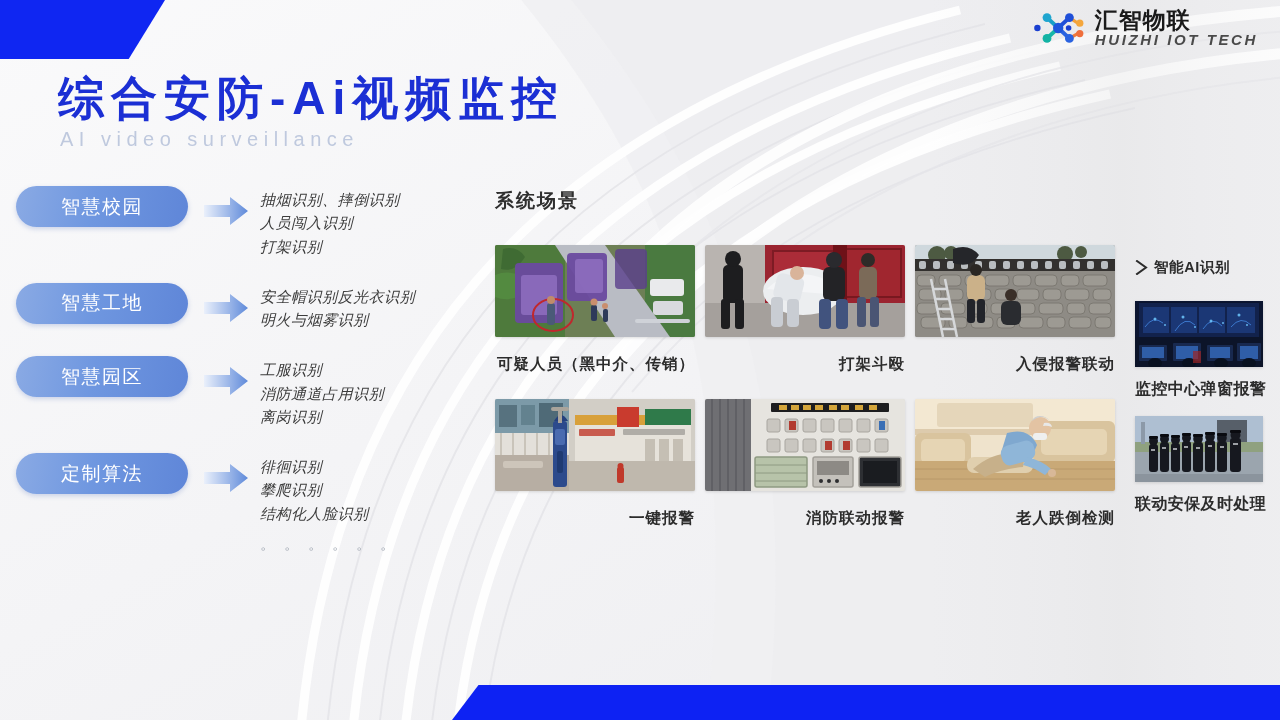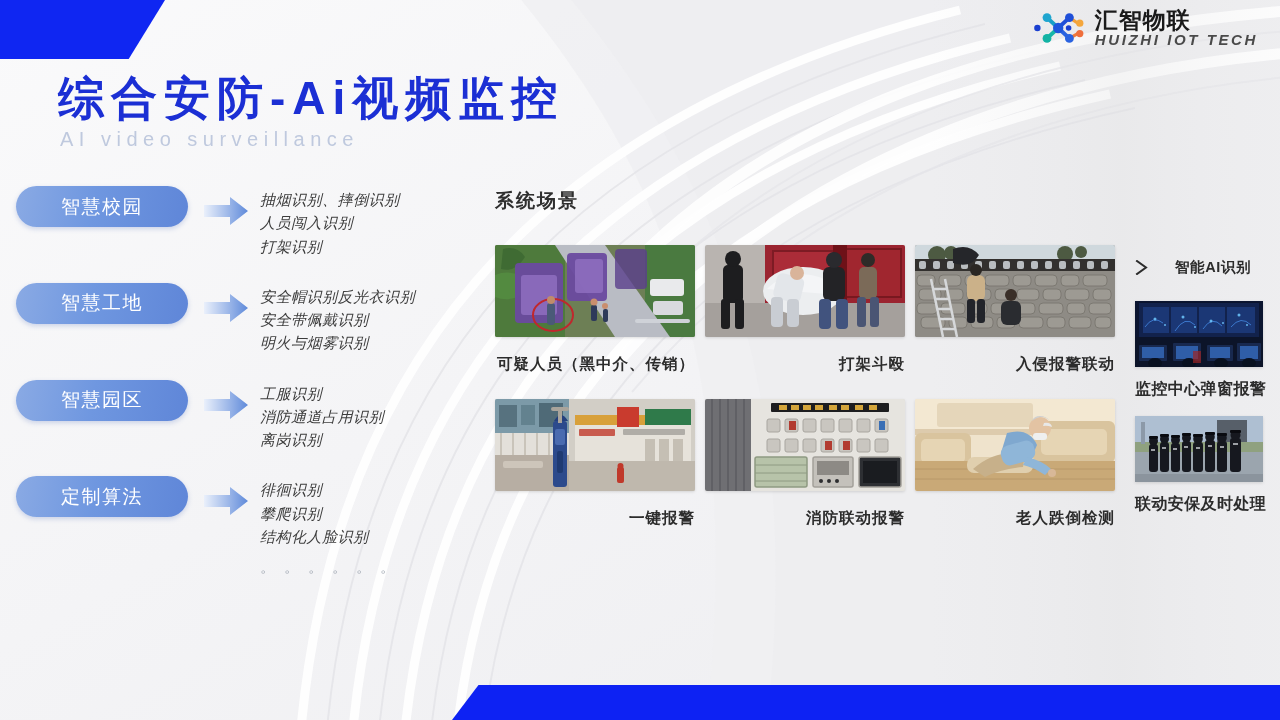--- a/index.html
+++ b/index.html
@@ -86,21 +86,21 @@
     box-shadow:0 1px 3px rgba(0,0,0,.13);
   }
   .cell .cap {
     text-align:right; font-size:15.5px; color:#2c2c2c; font-weight:bold;
     letter-spacing:1px; margin-top:17px; white-space:nowrap;
   }
   .row2 { margin-top:24px; }
 
   
   .far-col { position:absolute; left:1135px; top:258px; width:145px; z-index:4; }
-  .ai-head { display:flex; align-items:center; gap:27px; margin-bottom:24px; }
+  .ai-head { display:flex; align-items:center; gap:6px; margin-bottom:24px; }
   .chev { width:13px; height:15px; flex:0 0 auto; }
   .ai-head-label { font-size:14.5px; font-weight:bold; color:#2c2c2c; letter-spacing:.6px; white-space:nowrap; }
   .far-cell { margin-bottom:16px; }
   .far-cell .thumb { width:128px; height:66px; overflow:hidden; position:relative; box-shadow:0 1px 3px rgba(0,0,0,.13); }
   .far-cell .cap { font-size:16px; font-weight:bold; color:#2c2c2c; letter-spacing:.4px; margin-top:12px; white-space:nowrap; }
 </style>
 </head>
 <body>
 
 <svg id="bg" viewBox="0 0 1280 720" preserveAspectRatio="none">
@@ -206,21 +206,20 @@
 
   <div class="cat-row">
     <div class="pill">
       <span>智慧工地</span>
     </div>
     <svg class="arrow" viewBox="0 0 44 30">
       <path d="M0 9 L26 9 L26 1 L44 15 L26 29 L26 21 L0 21 Z" fill="url(#ag1)"></path>
     </svg>
     <div class="feat-list">
       <div>安全帽识别反光衣识别</div>
-      <div>安全带佩戴识别</div>
       <div>明火与烟雾识别</div>
     </div>
   </div>
 
   <div class="cat-row">
     <div class="pill">
       <span>智慧园区</span>
     </div>
     <svg class="arrow" viewBox="0 0 44 30">
       <path d="M0 9 L26 9 L26 1 L44 15 L26 29 L26 21 L0 21 Z" fill="url(#ag1)"></path>

